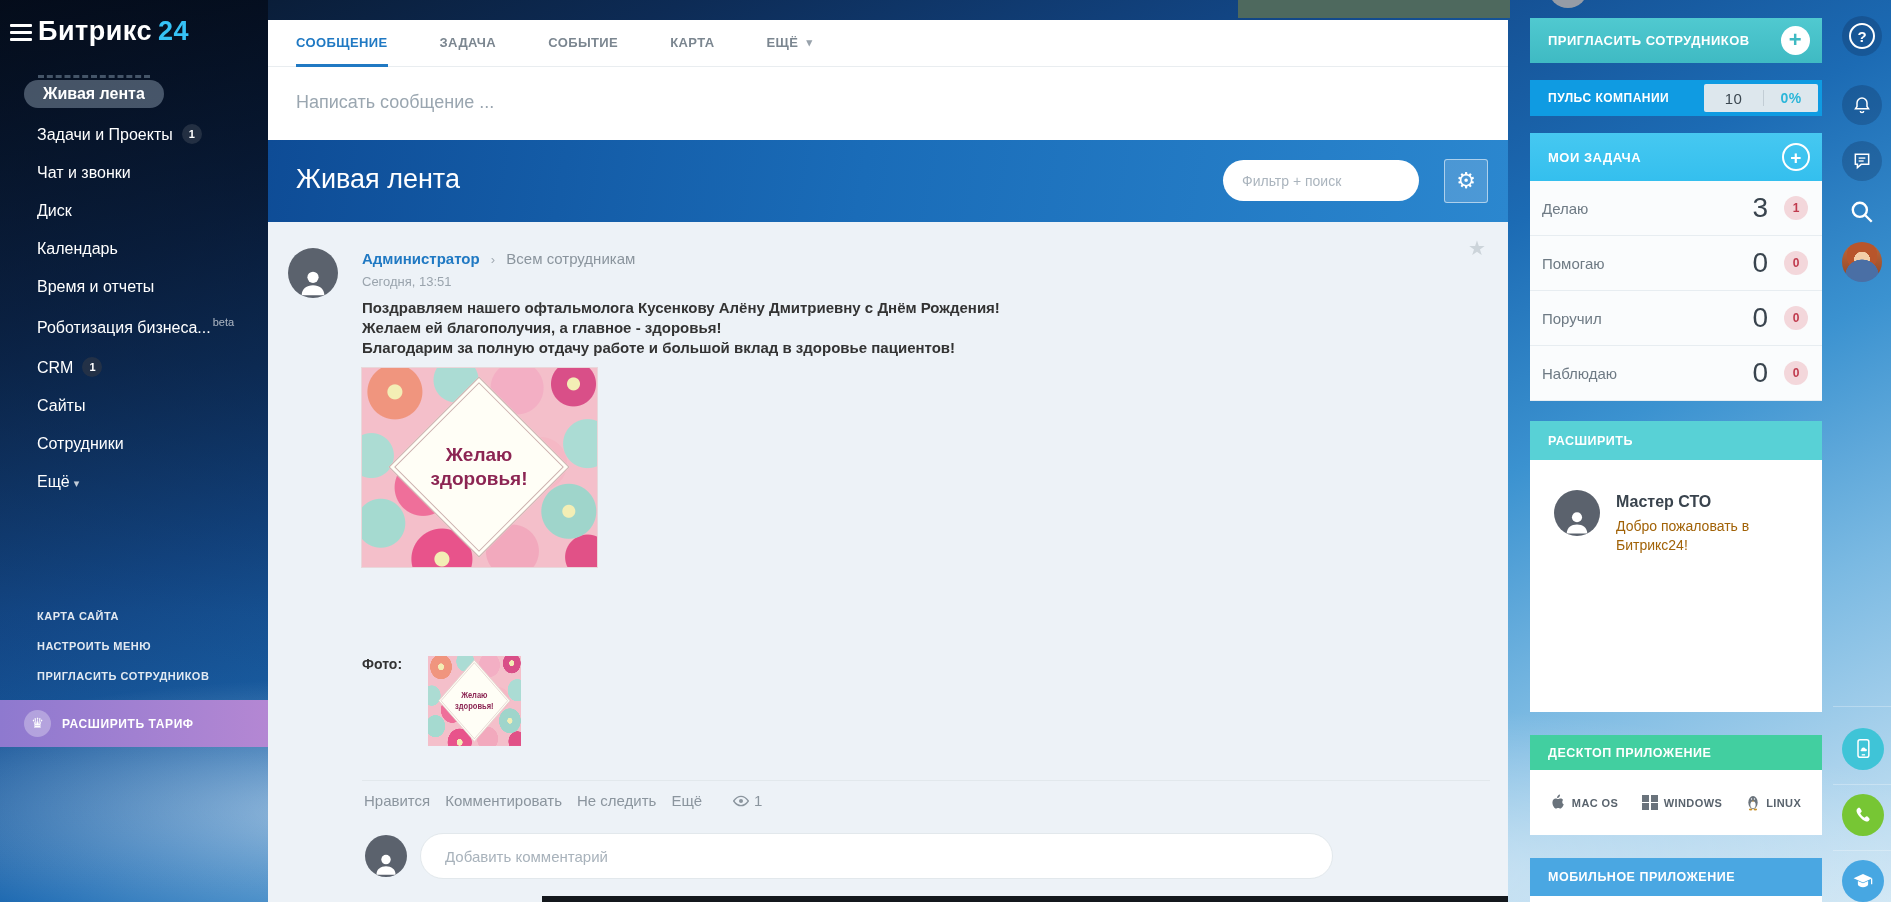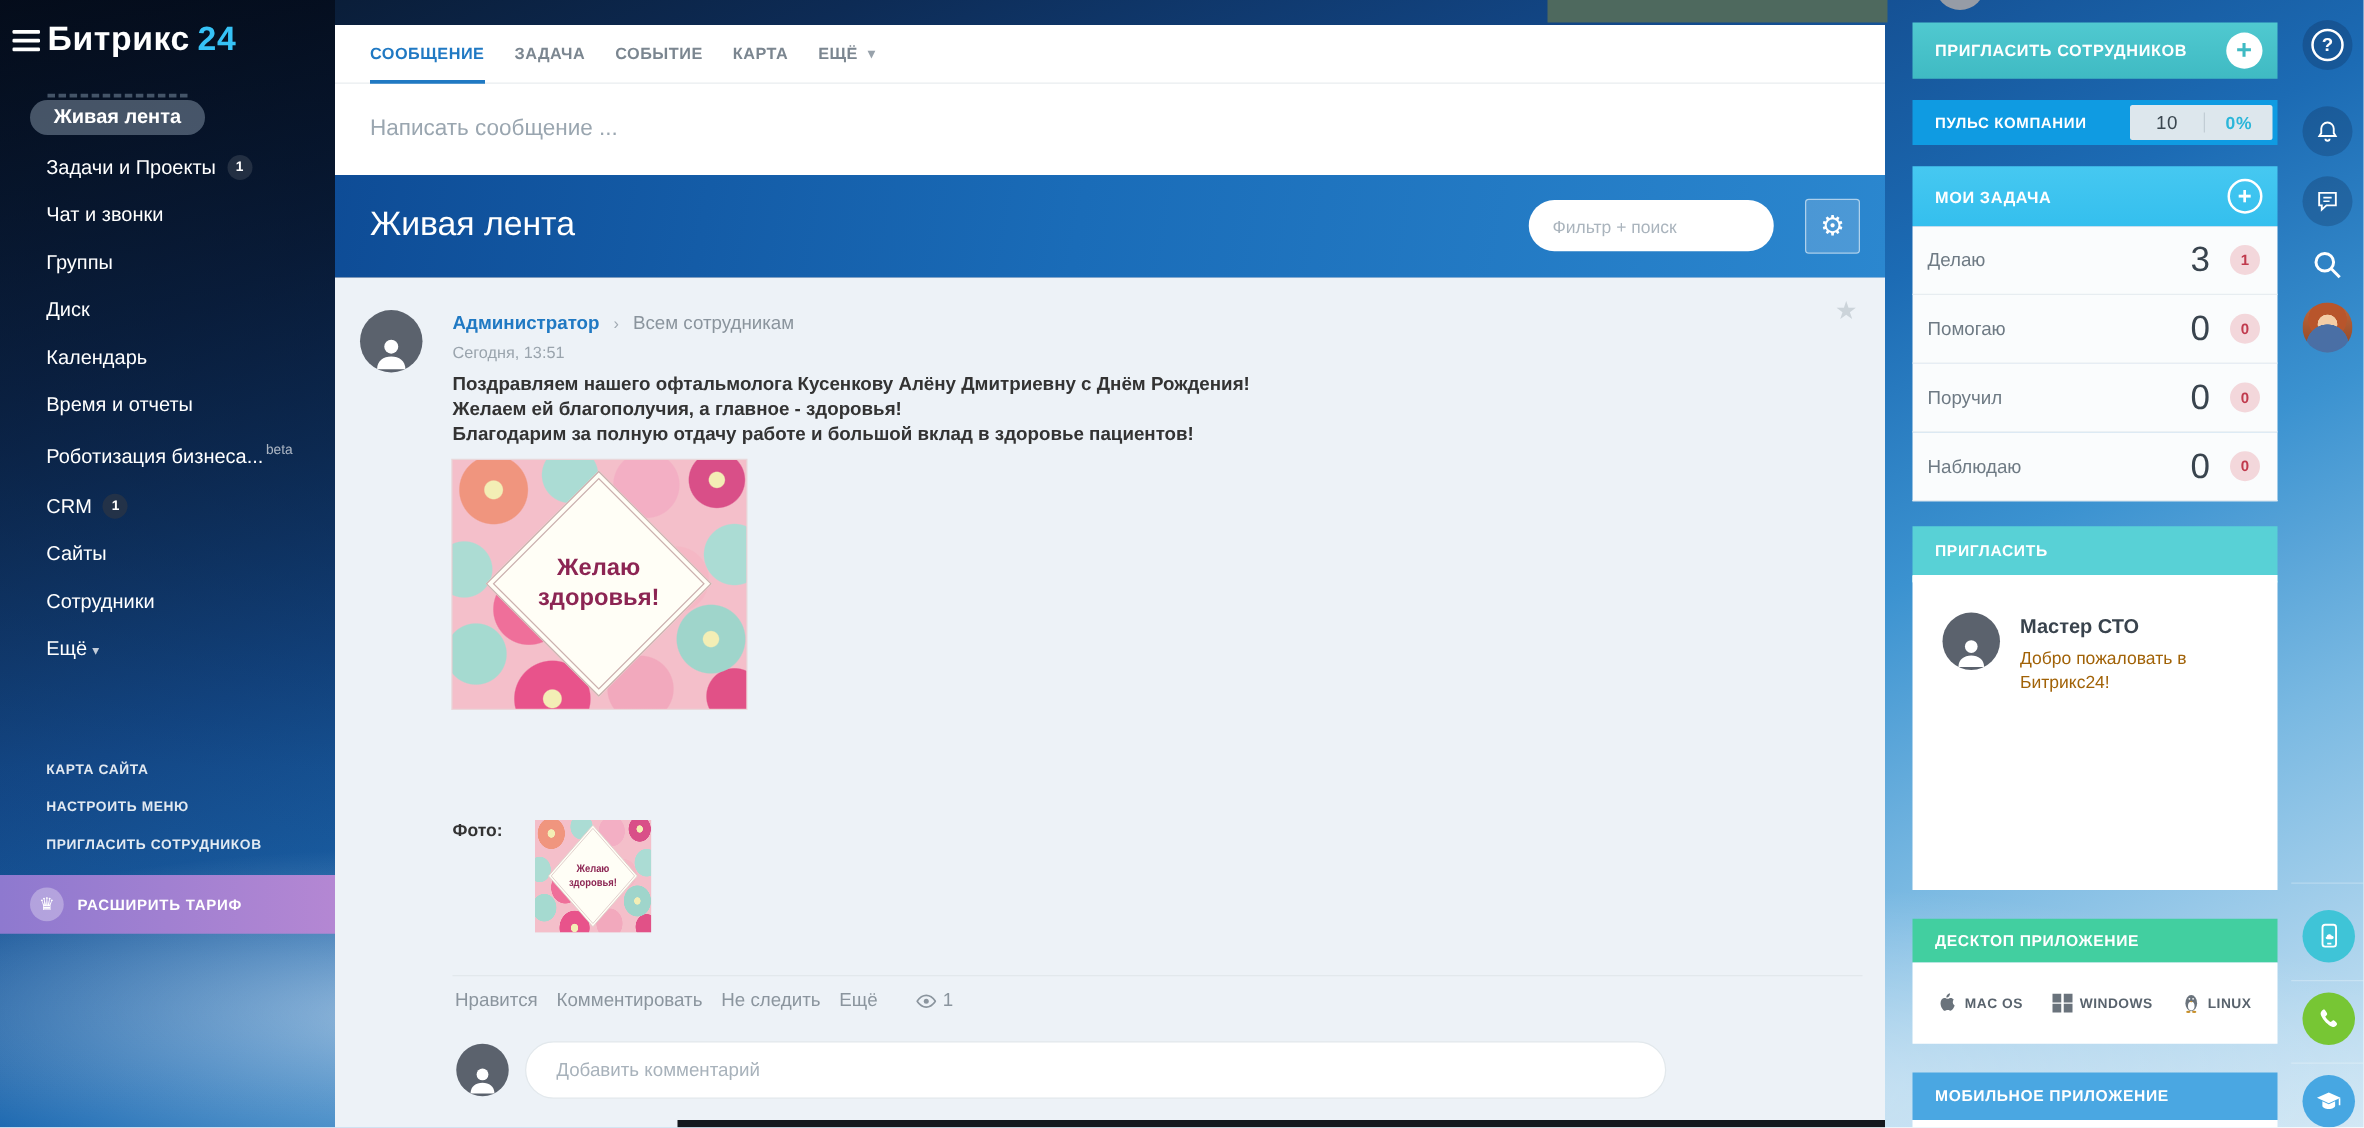--- a/index.html
+++ b/index.html
@@ -30,21 +30,21 @@
   .mcaret{font-size:11px;color:rgba(255,255,255,.75);margin-left:4px;}
   .sb-links{margin-top:26px;}
   .sb-link{padding:9px 0 9px 37px;font-size:11px;font-weight:bold;letter-spacing:.5px;color:rgba(255,255,255,.88);cursor:pointer;}
   .upgrade{left:0;top:700px;width:268px;height:47px;display:flex;align-items:center;gap:11px;padding-left:24px;
     background:linear-gradient(90deg,#8e79cf,#b487d3);cursor:pointer;}
   .crown-c{width:27px;height:27px;border-radius:50%;background:rgba(255,255,255,.3);text-align:center;line-height:26px;font-size:14px;color:#fff;}
   .upgrade span.lbl{font-size:12px;font-weight:bold;letter-spacing:.6px;color:#fff;}
   
   #main{left:268px;top:0;width:1240px;height:902px;}
   .composer{left:0;top:20px;width:1240px;height:120px;background:#fff;}
-  .tabs{display:flex;align-items:stretch;height:47px;padding-left:28px;gap:24px;border-bottom:1px solid #e9edf0;}
+  .tabs{display:flex;align-items:stretch;height:47px;padding-left:28px;gap:52px;border-bottom:1px solid #e9edf0;}
   .tab{display:flex;align-items:center;font-size:13px;font-weight:bold;letter-spacing:.4px;color:#7b8690;cursor:pointer;border-bottom:3px solid transparent;margin-bottom:-1px;}
   .tab.active{color:#2079c3;border-bottom-color:#2079c3;}
   .tab .mcaret{color:#98a2ab;}
   .composer input{display:block;width:96%;height:70px;border:0;outline:none;padding:0 28px;font-size:18px;color:#6d7884;background:transparent;}
   .composer input::placeholder{color:#9aa6b0;}
   .band{left:0;top:140px;width:1240px;height:82px;background:linear-gradient(100deg,#0e4c96 0%,#1a6cb8 48%,#2b87cf 100%);}
   .band h1{position:absolute;left:28px;top:24px;font-size:27px;font-weight:400;color:#fff;}
   .filter-pill{position:absolute;left:955px;top:20px;width:196px;height:41px;background:#fff;border-radius:21px;display:flex;align-items:center;}
   .filter-pill input{flex:1;border:0;outline:none;background:transparent;padding:0 6px 0 19px;font-size:14px;color:#55606a;}
   .filter-pill input::placeholder{color:#aab4bd;}
@@ -161,21 +161,20 @@
         <i></i>
         <i></i>
       </div>
     <div class="brand abs">
       <span>Битрикс</span><span class="n24">24</span>
     </div>
     <ul class="menu abs">
       <li><span class="menu-pill"><span>Живая лента</span></span></li>
       <li class="menu-item"><span>Задачи и Проекты</span><span class="mbadge">1</span></li>
       <li class="menu-item"><span>Чат и звонки</span></li>
-      <li class="menu-item"><span>Группы</span></li>
       <li class="menu-item"><span>Диск</span></li>
       <li class="menu-item"><span>Календарь</span></li>
       <li class="menu-item"><span>Время и отчеты</span></li>
       <li class="menu-item"><span>Роботизация бизнеса...</span><span class="beta">beta</span></li>
       <li class="menu-item"><span>CRM</span><span class="mbadge">1</span></li>
       <li class="menu-item"><span>Сайты</span></li>
       <li class="menu-item"><span>Сотрудники</span></li>
       <li class="menu-item"><span>Ещё</span><span class="mcaret">▾</span></li>
     </ul>
     <div class="abs sb-links" style="left:0;top:575px;width:268px;">
@@ -340,21 +339,21 @@
         <span class="tb">0</span>
       </div>
       <div class="task-row">
         <span class="tl">Наблюдаю</span>
         <span class="tc">0</span>
         <span class="tb">0</span>
       </div>
     </div>
 
     <div class="rsec-h pop-h">
-      <span>ПРИГЛАСИТЬ</span>
+      <span>РАСШИРИТЬ</span>
     </div>
     <div class="pop-card">
       <div class="avatar abs" style="left:24px;top:30px;width:46px;height:46px;">
         <svg width="30" height="29" viewBox="0 0 24 24">
             <circle cx="12" cy="8.5" r="4.2" fill="#fff"></circle>
             <path d="M3.5 22c0-5 3.8-7.6 8.5-7.6s8.5 2.6 8.5 7.6z" fill="#fff"></path>
           </svg>
       </div>
       <div class="pop-name">Мастер СТО</div>
       <div class="pop-link">Добро пожаловать в Битрикс24!</div>

